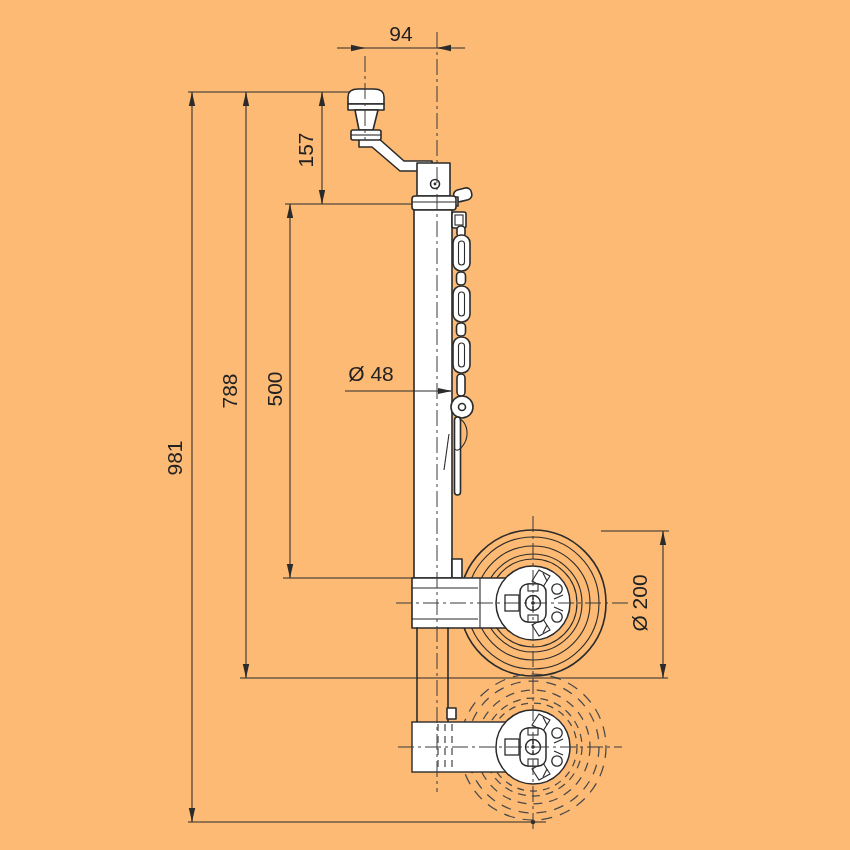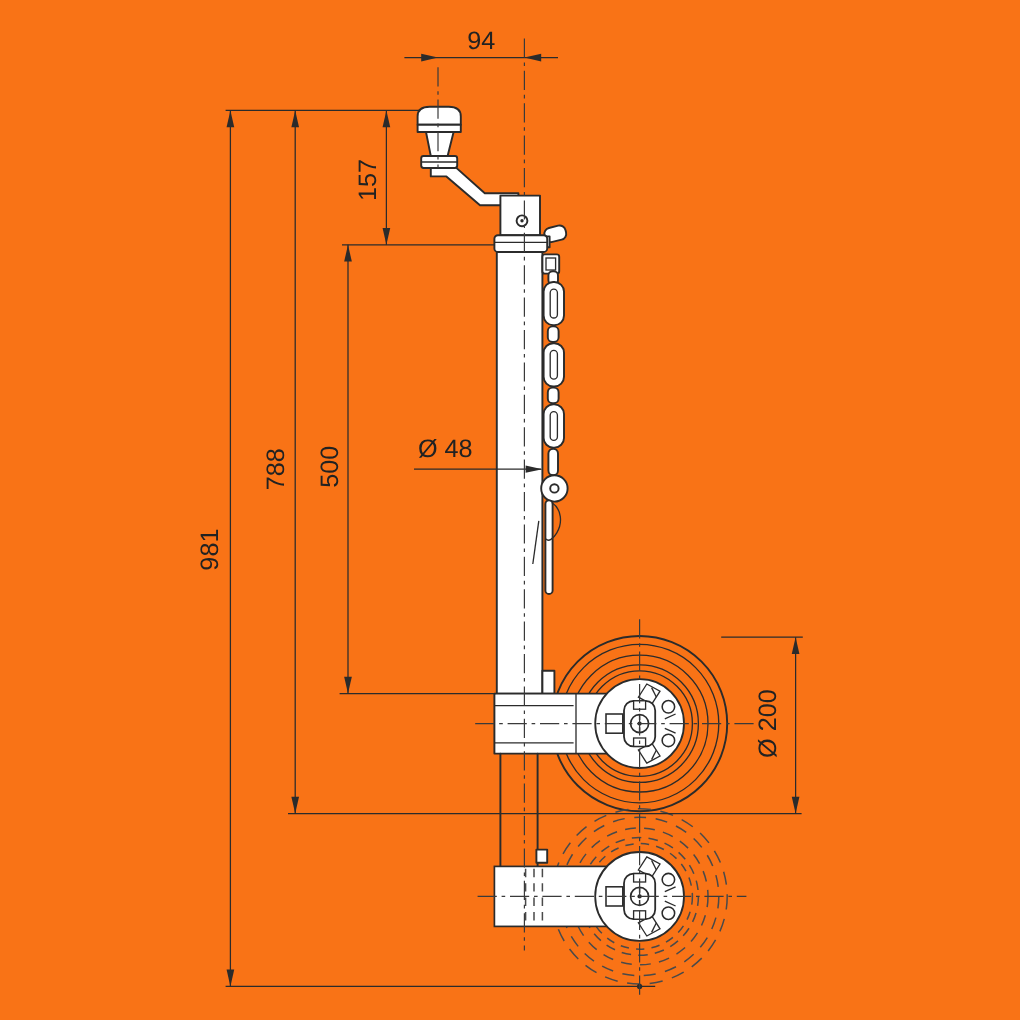--- a/index.html
+++ b/index.html
@@ -1,16 +1,16 @@
 <!DOCTYPE html>
 <html><head>
 <meta charset="utf-8">
 <style>
   html,body{margin:0;padding:0;background:#ffffff;}
-  .canvas{width:850px;height:850px;position:relative;background:#f97316;overflow:hidden;
+  .canvas{width:850px;height:850px;position:relative;background:#fdba74;overflow:hidden;
           font-family:"Liberation Sans", sans-serif;}
   svg{display:block;}
   .obj{stroke:#2b2b2b;stroke-width:1.6;fill:none;stroke-linejoin:round;stroke-linecap:round;}
   .objw{stroke:#2b2b2b;stroke-width:1.6;fill:#ffffff;stroke-linejoin:round;stroke-linecap:round;}
   .thin{stroke:#2b2b2b;stroke-width:1.1;fill:none;}
   .dim{stroke:#2b2b2b;stroke-width:1.05;fill:none;}
   .arrow{fill:#2b2b2b;stroke:none;}
   .cl{stroke:#3a3a3a;stroke-width:1;fill:none;stroke-dasharray:16 4 3 4;}
   .ghost{stroke:#4a4a4a;stroke-width:1.25;fill:none;}
   .dimtext{font-family:"Liberation Sans", sans-serif;font-size:21px;fill:#222;}

